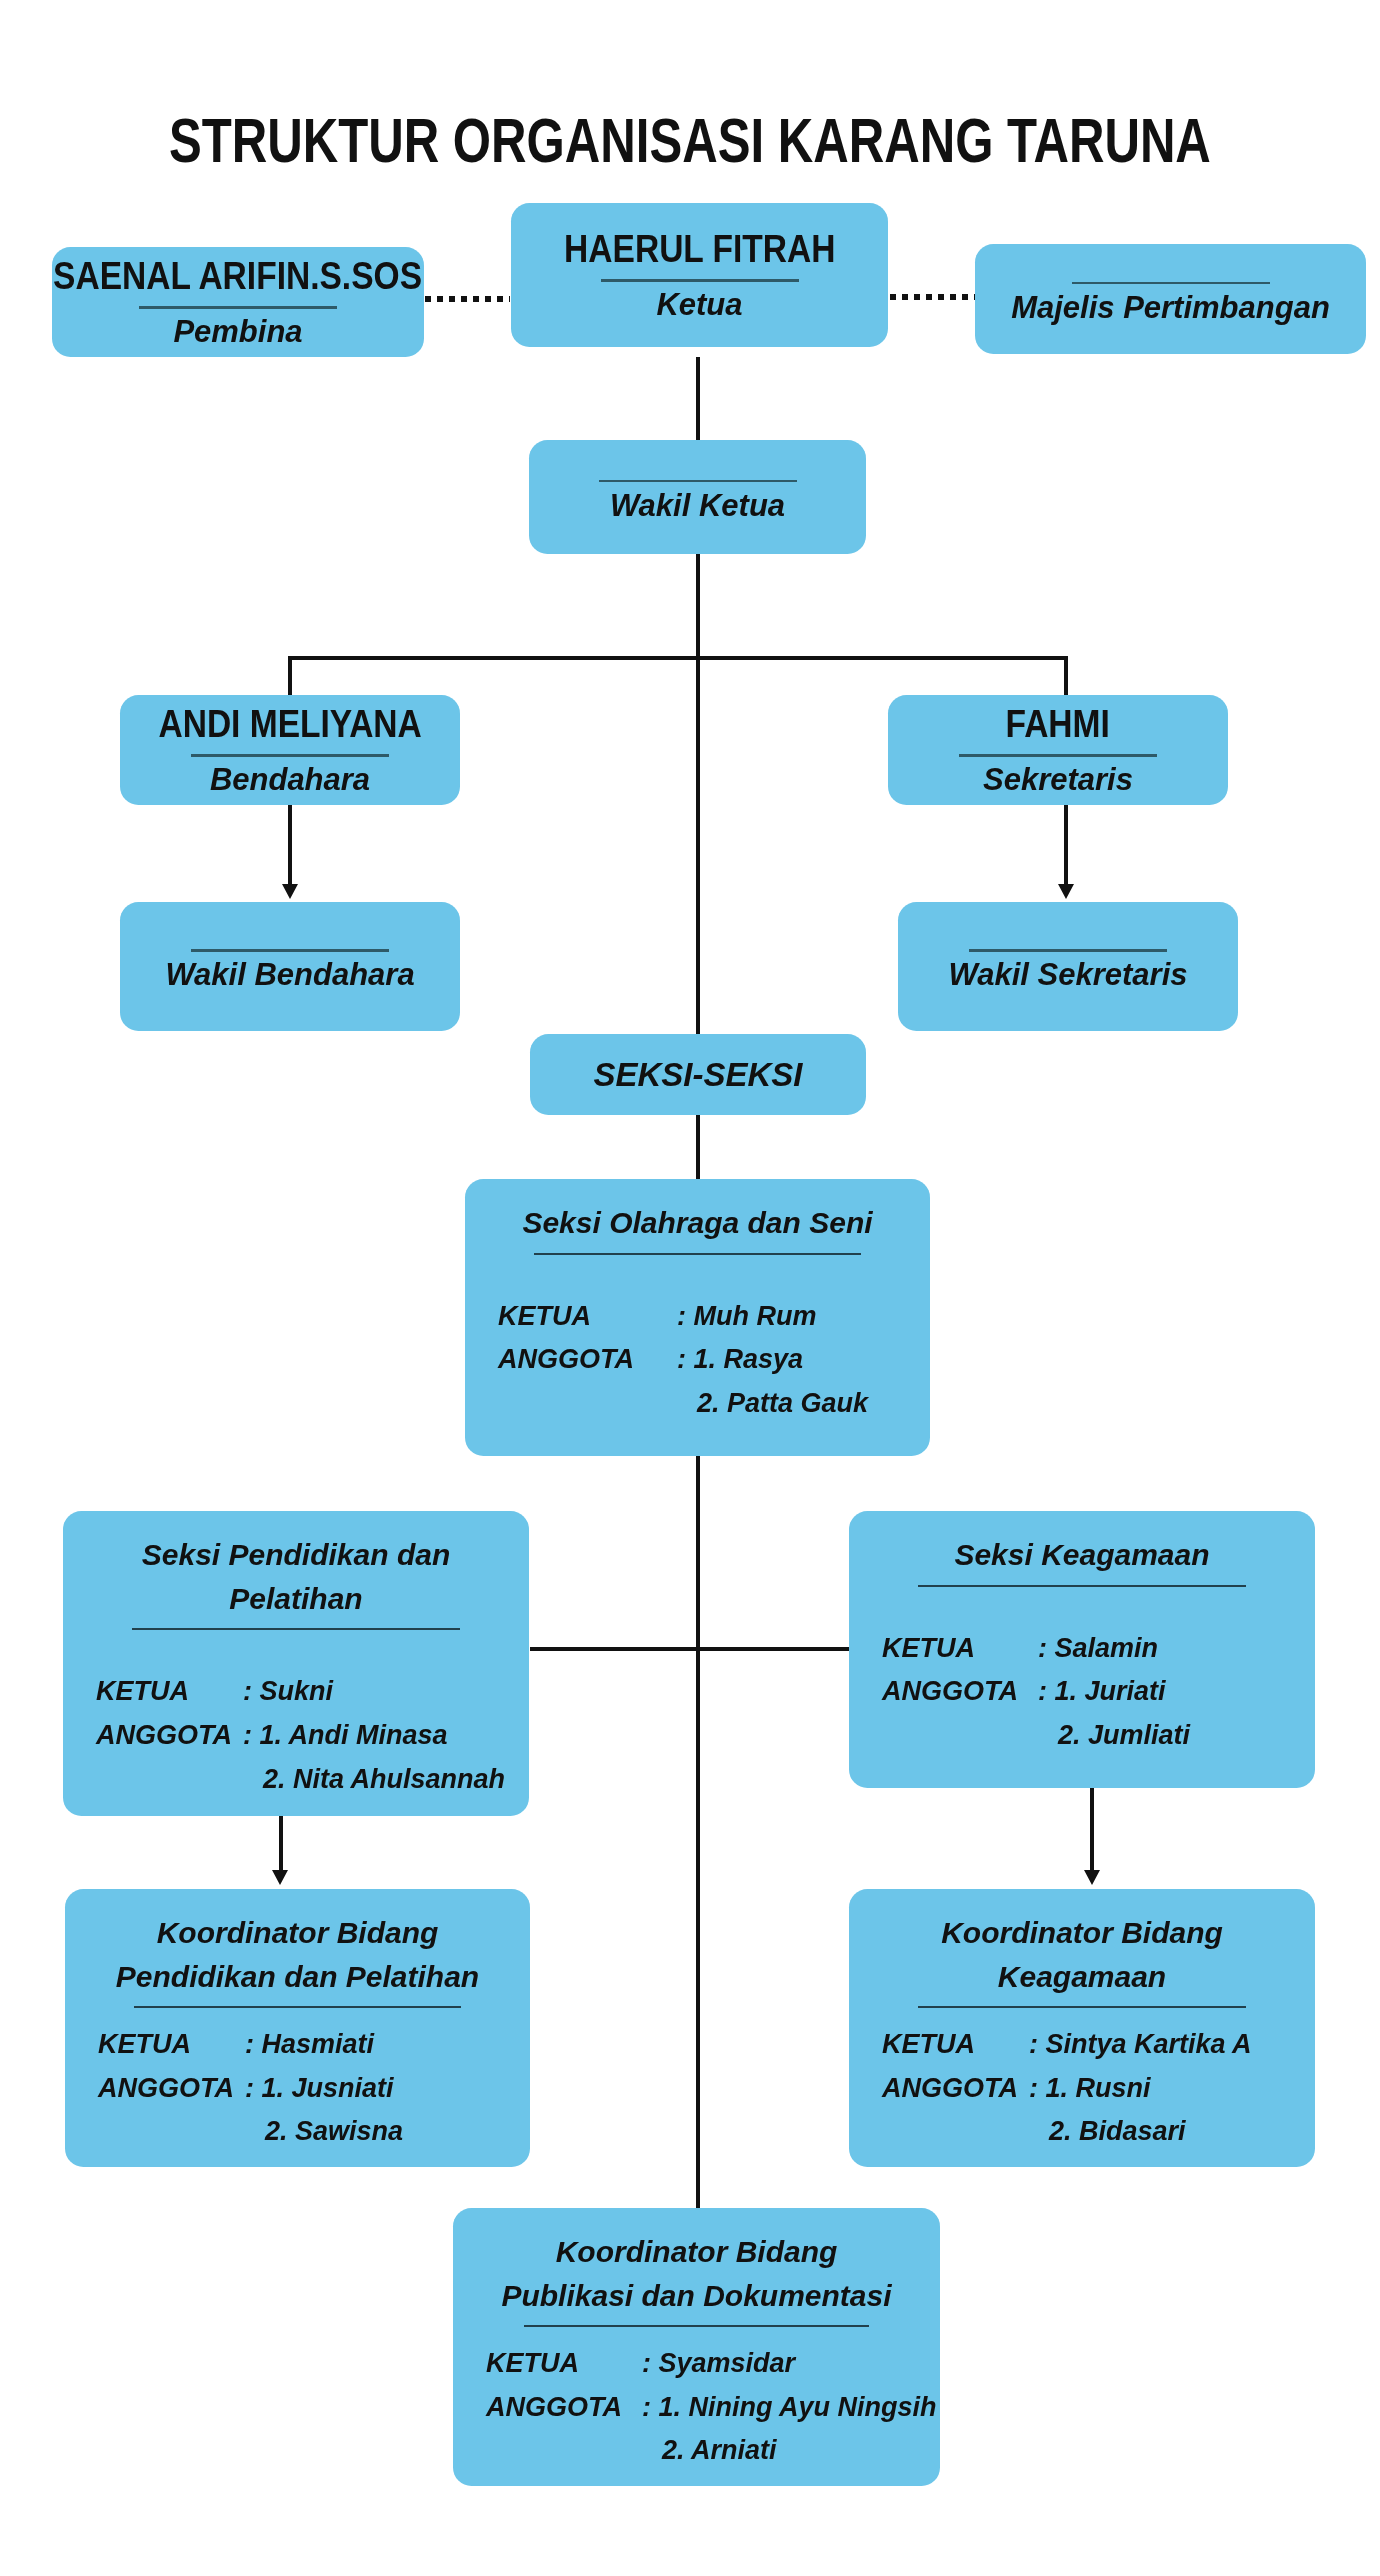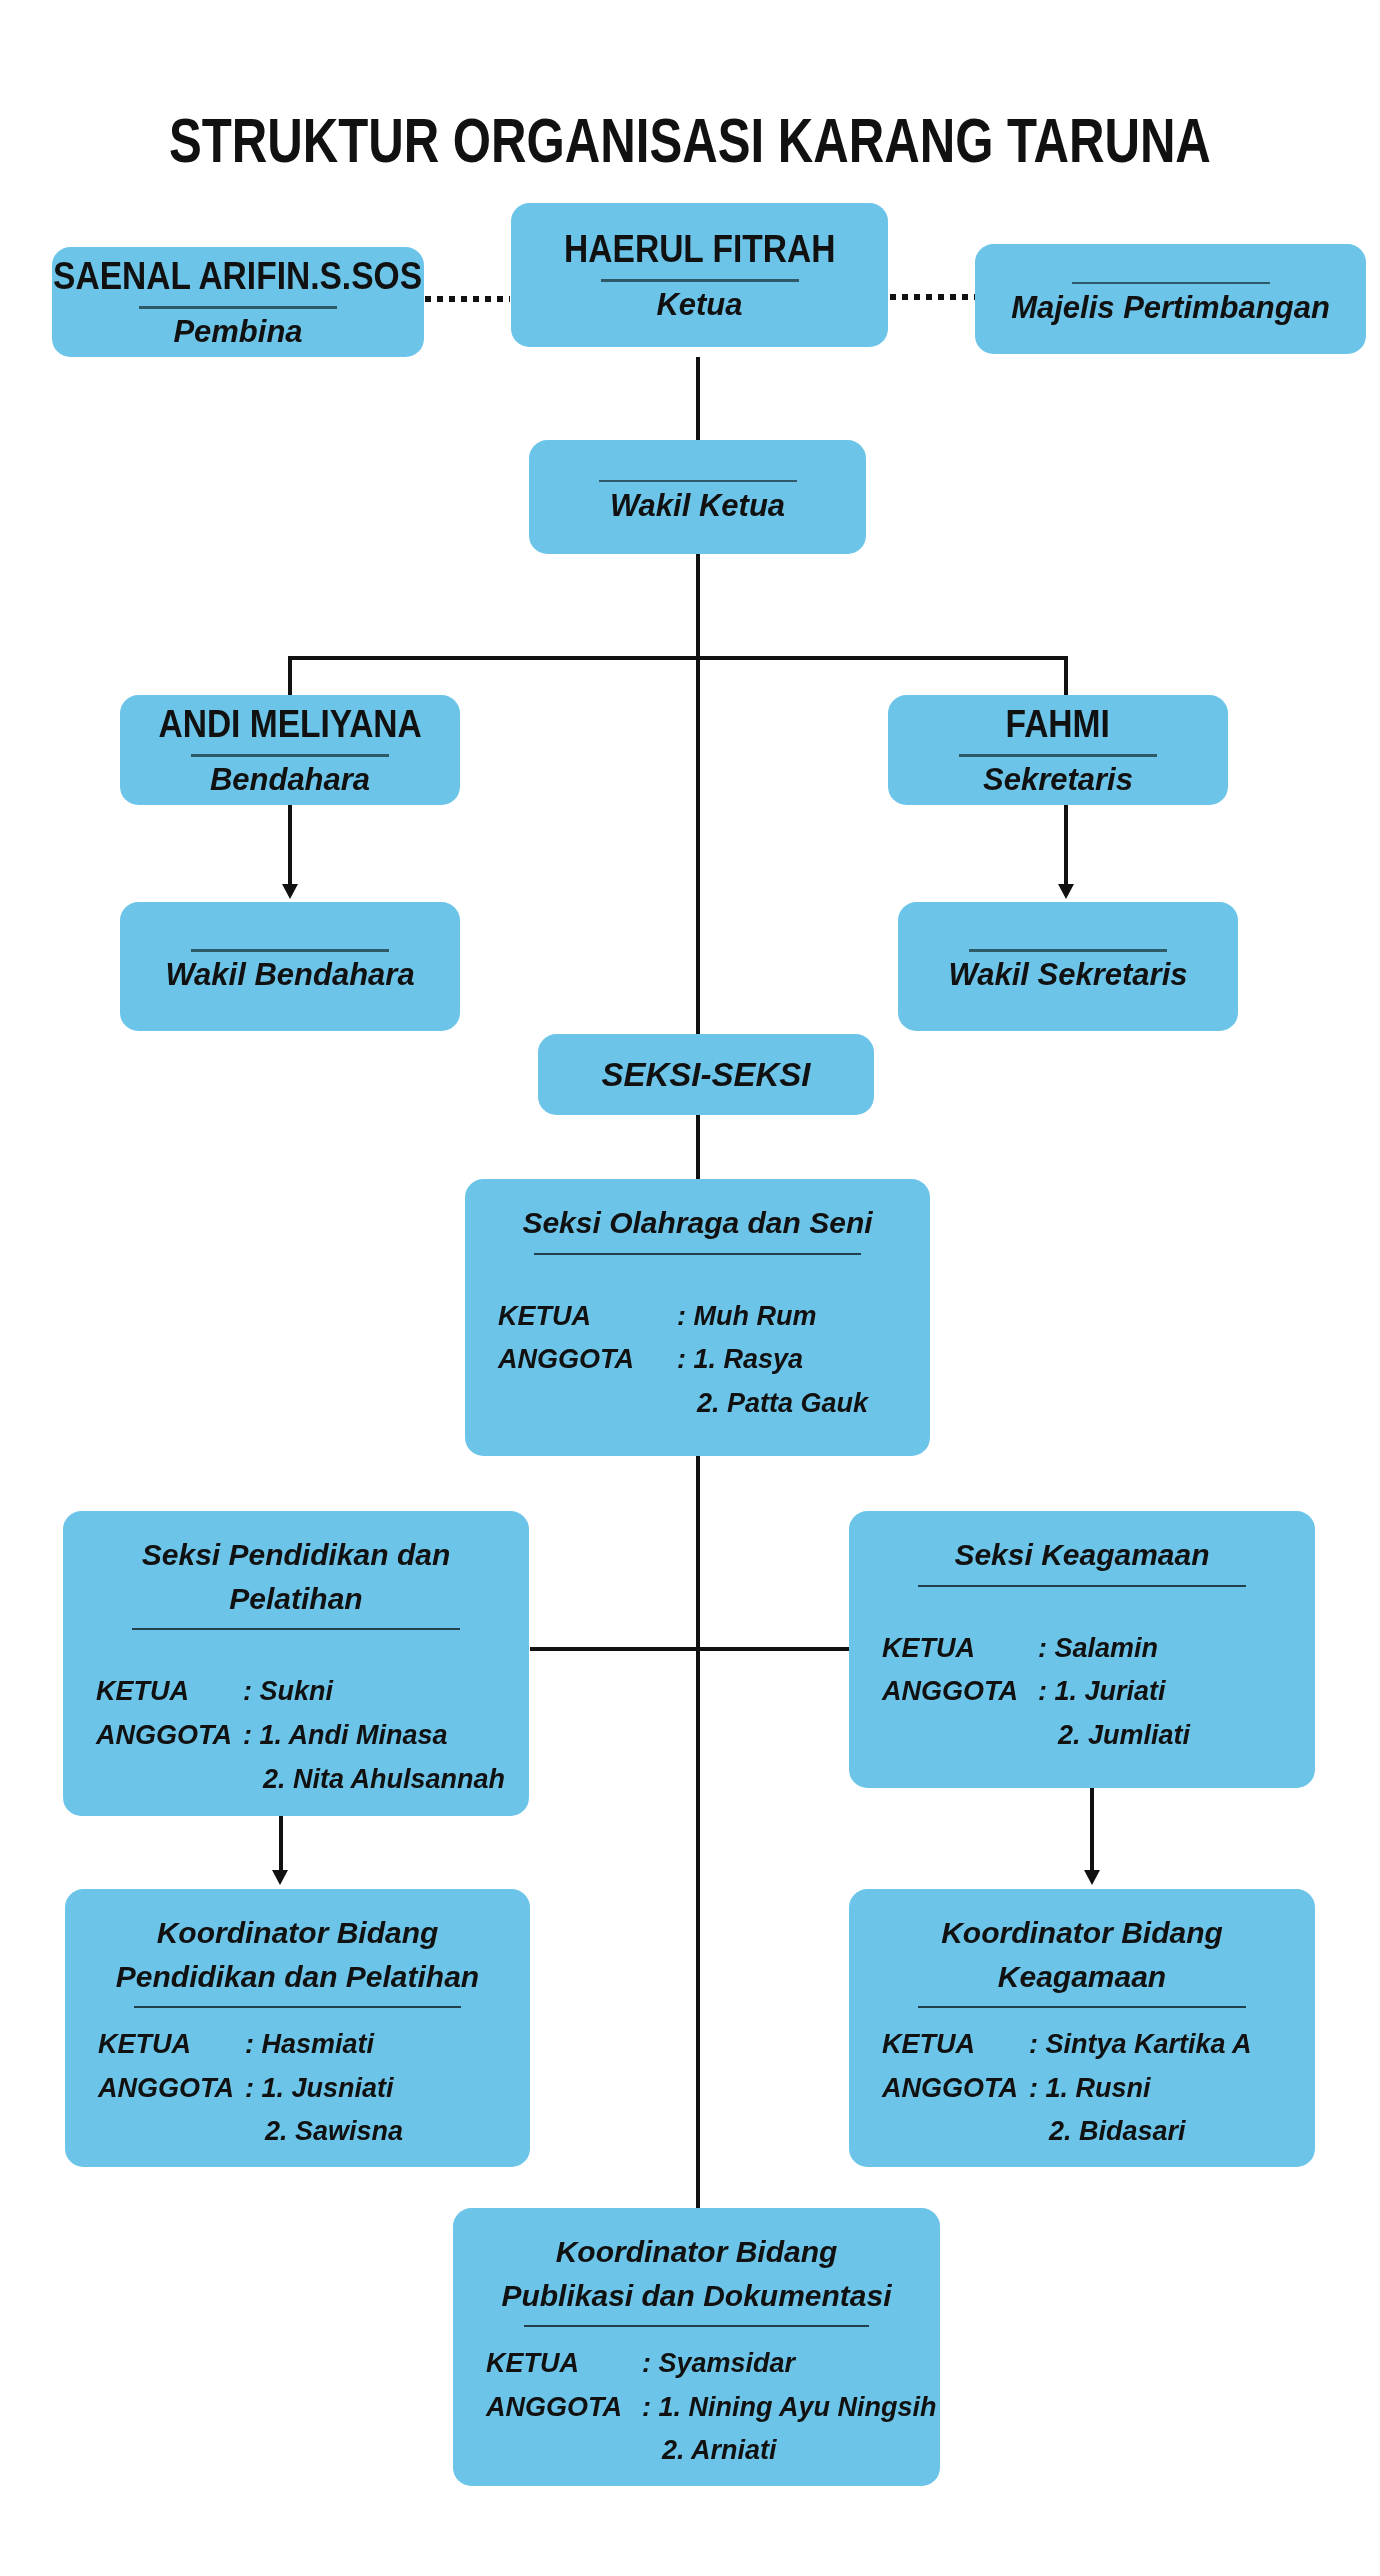--- a/index.html
+++ b/index.html
@@ -103,21 +103,21 @@
   <div class="nbox" style="left:120px;top:902px;width:340px;height:129px;">
     <div class="nrule"></div>
     <div class="nrole">Wakil Bendahara</div>
   </div>
 
   <div class="nbox" style="left:898px;top:902px;width:340px;height:129px;">
     <div class="nrule"></div>
     <div class="nrole">Wakil Sekretaris</div>
   </div>
 
-  <div class="nbox" style="left:530px;top:1034px;width:336px;height:81px;margin-left:8px;">
+  <div class="nbox" style="left:530px;top:1034px;width:336px;height:81px;">
     <div class="seksi-label">SEKSI-SEKSI</div>
   </div>
 
   <div class="sbox" style="left:465px;top:1179px;width:465px;height:277px;">
     <div class="stitle">
       <span>Seksi Olahraga dan Seni</span>
         <span></span>
     </div>
     <div class="srule"></div>
     <div class="srows gap-lg col-195">

